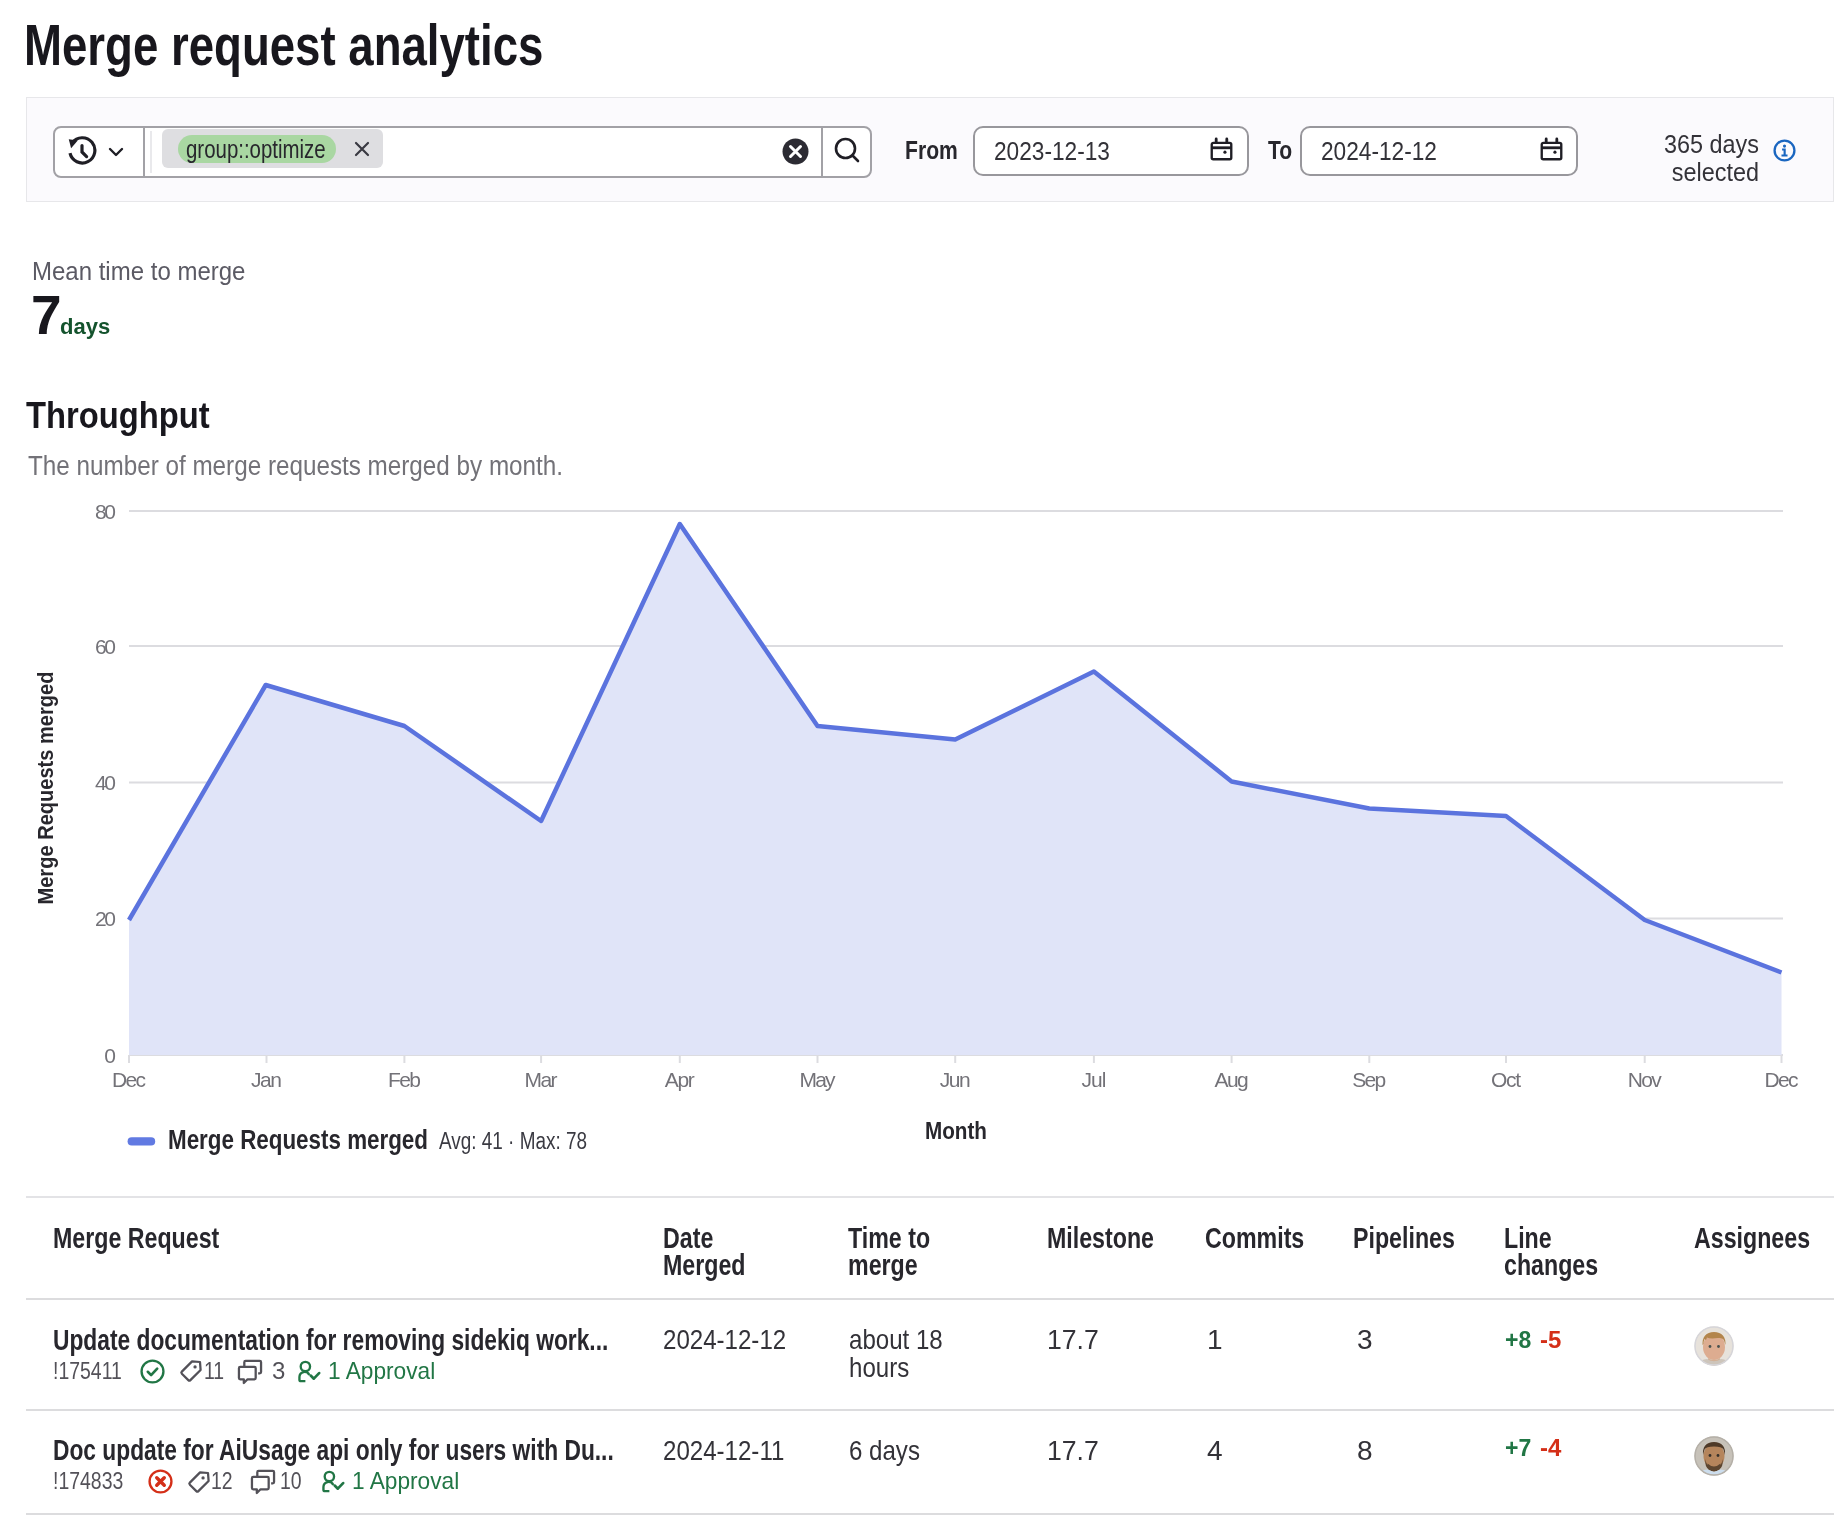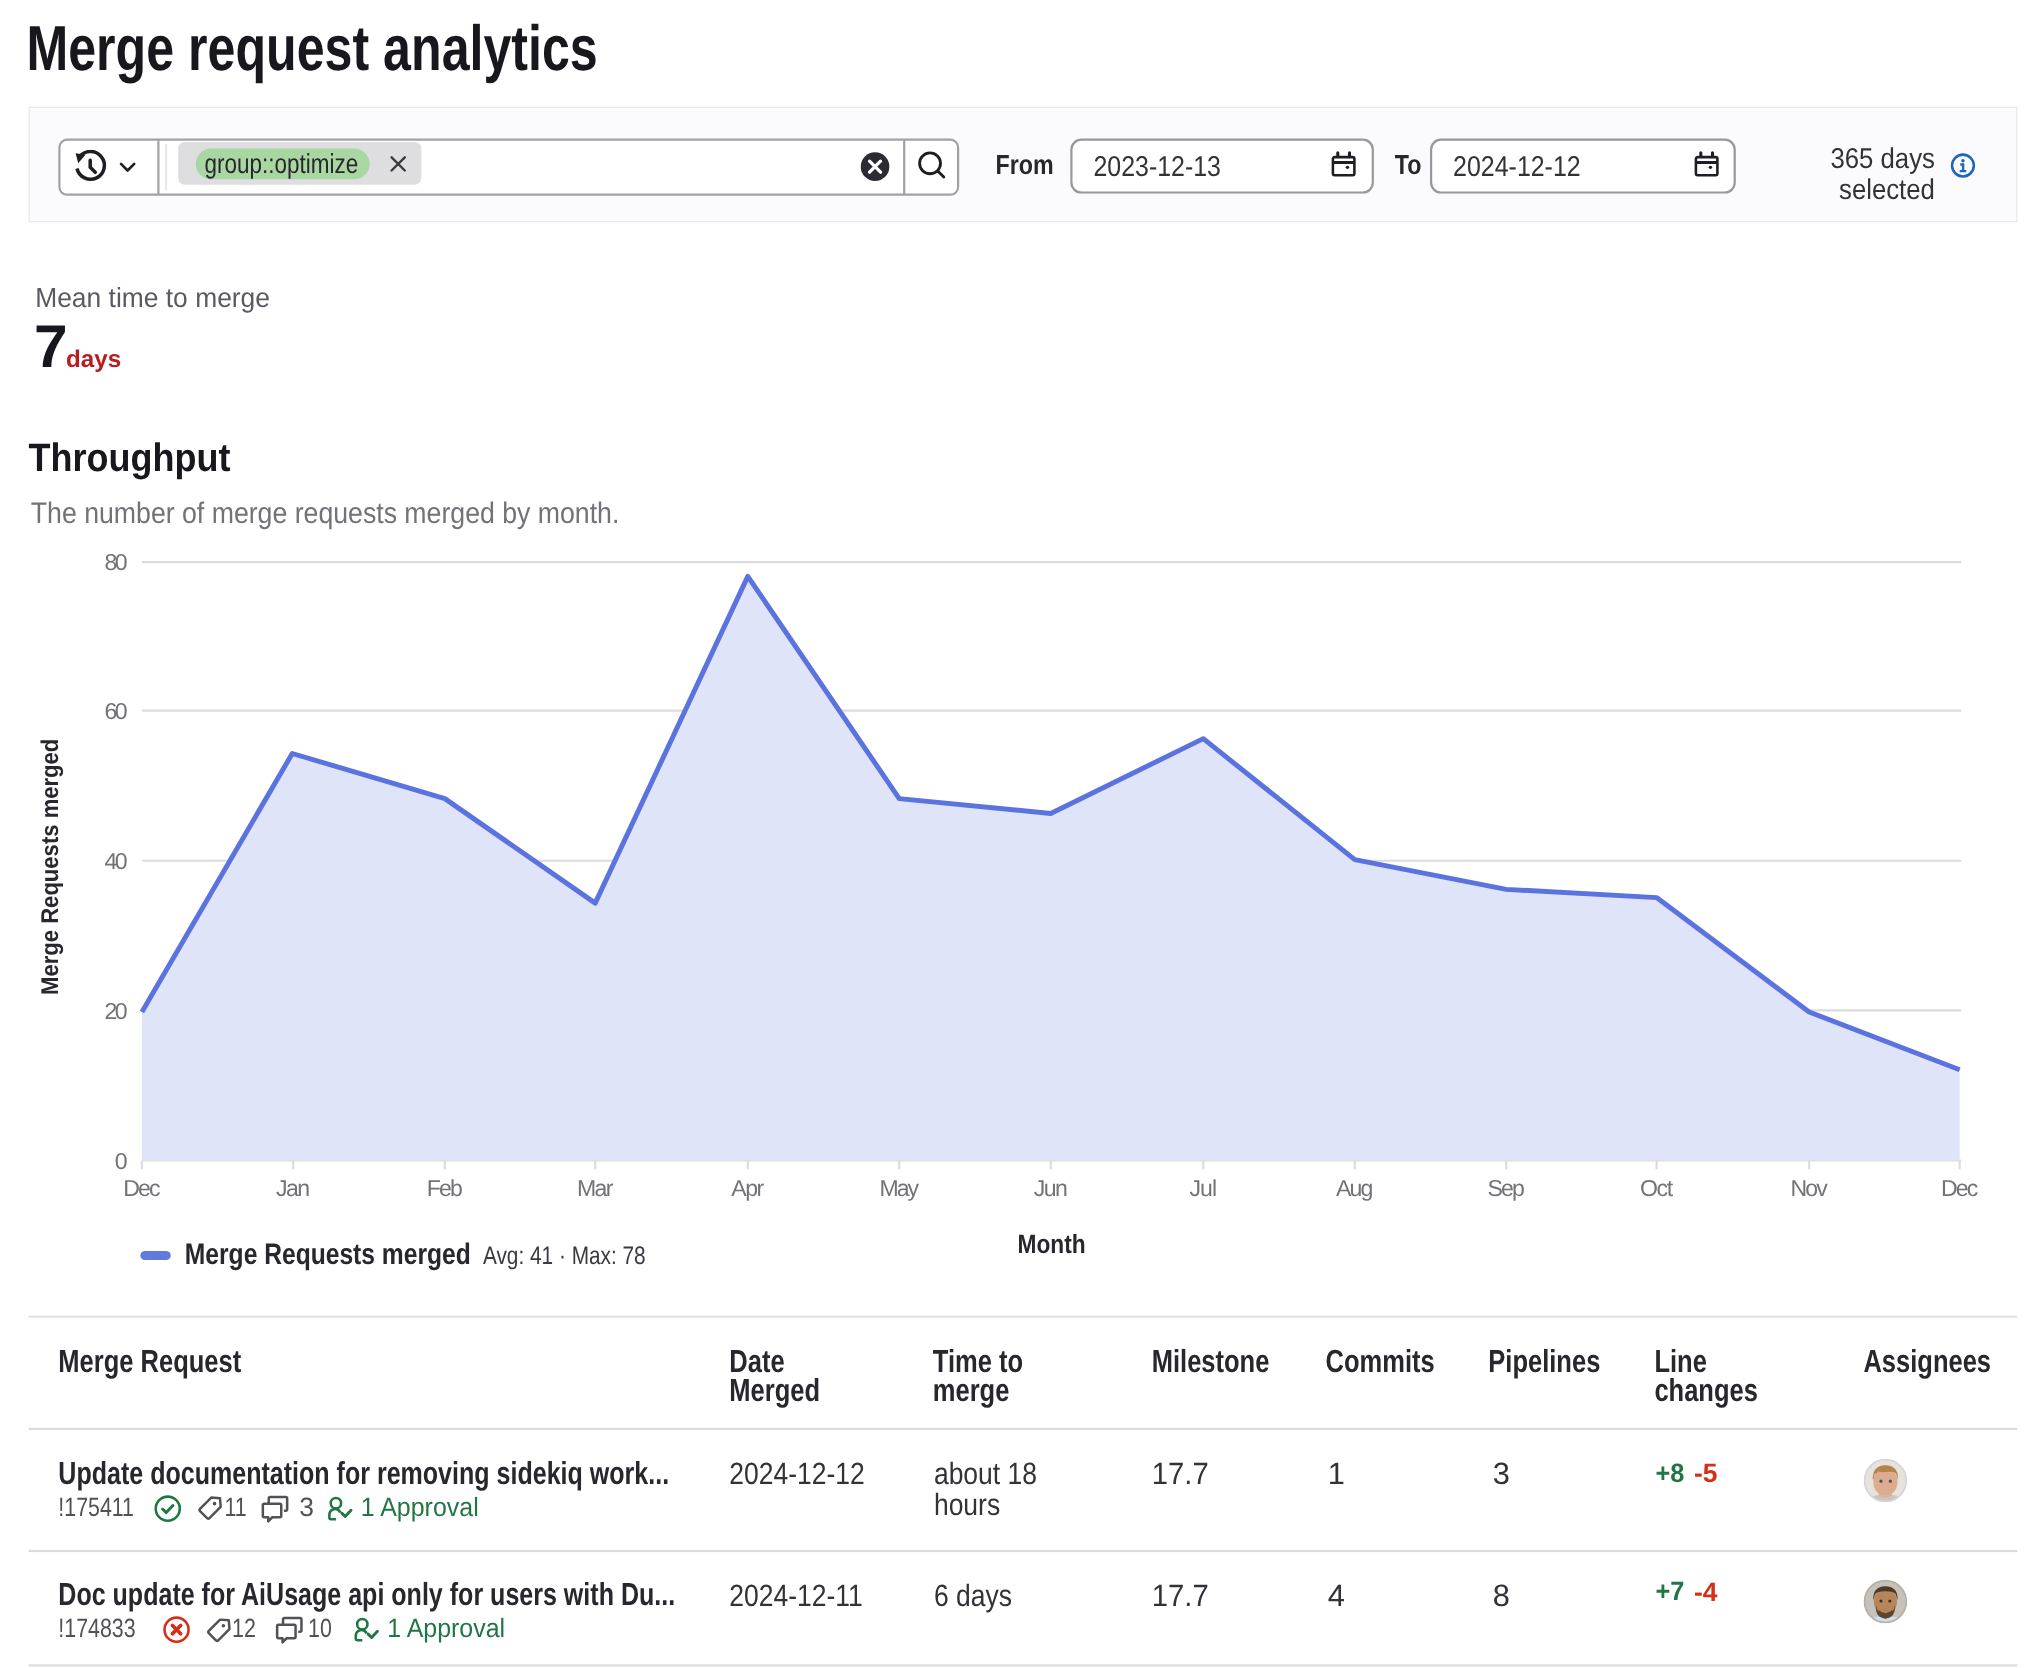--- a/index.html
+++ b/index.html
@@ -70,21 +70,21 @@
   </svg>
   <div class="abs" style="left:1559px;top:129.5px;width:200px;font-size:26px;line-height:28px;color:#333238;text-align:right;white-space:normal;transform:scaleX(0.9);transform-origin:100% 0;">365 days selected</div>
   <svg class="abs" style="left:1772.5px;top:138.5px;" width="23" height="23" viewBox="0 0 16 16">
     <circle cx="8" cy="8" r="6.9" fill="none" stroke="#1a66c0" stroke-width="1.6"></circle>
     <circle cx="8" cy="4.9" r="1.1" fill="#1a66c0"></circle>
     <path fill="none" stroke="#1a66c0" stroke-width="1.5" d="M6.3,7.3 h1.8 v4 M5.9,11.5 h4.2"></path>
   </svg>
 
   <div class="abs" style="left:32px;top:258.8px;font-size:25px;line-height:25px;color:#5b5a64;transform:scaleX(0.96);">Mean time to merge</div>
   <div class="abs b" style="left:31px;top:287.8px;font-size:55px;line-height:55px;color:#18171d;">7</div>
-  <div class="abs b" style="left:60px;top:315.8px;font-size:22px;line-height:22px;color:#b91c1c;">days</div>
+  <div class="abs b" style="left:60px;top:315.8px;font-size:22px;line-height:22px;color:#14532d;">days</div>
 
   <div class="abs b" style="left:26px;top:398px;font-size:36px;line-height:36px;color:#18171d;transform:scaleX(0.909);">Throughput</div>
   <div class="abs" style="left:27.5px;top:452.6px;font-size:27px;line-height:27px;color:#737278;transform:scaleX(0.898);">The number of merge requests merged by month.</div>
 
   <svg class="abs" style="left:0;top:480px;" width="1848" height="690" viewBox="0 0 1848 690">
     <g stroke="#dcdce0" stroke-width="2">
       <line x1="129" y1="31" x2="1783" y2="31"></line>
       <line x1="129" y1="166" x2="1783" y2="166"></line>
       <line x1="129" y1="302.5" x2="1783" y2="302.5"></line>
       <line x1="129" y1="438.5" x2="1783" y2="438.5"></line>

